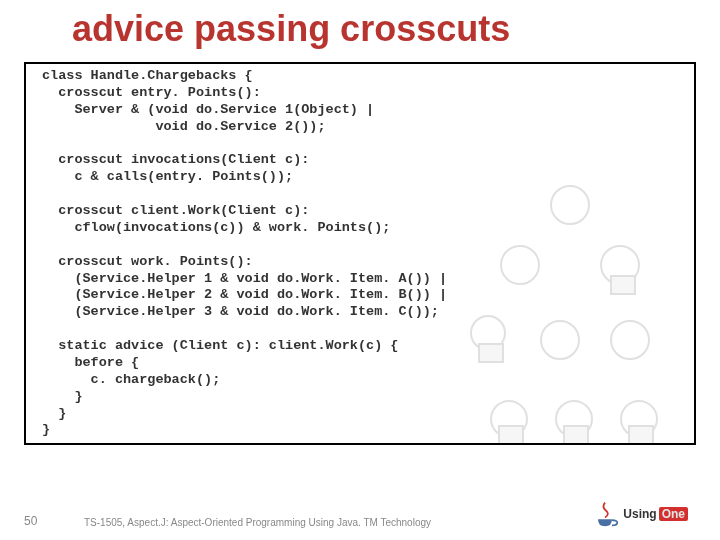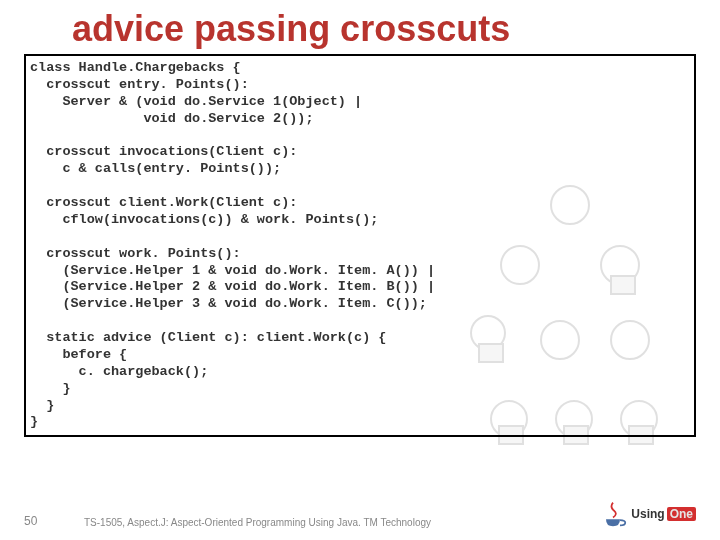--- a/index.html
+++ b/index.html
@@ -11,23 +11,23 @@
     position: relative;
     overflow: hidden;
   }
   .title {
     font-size: 36px;
     font-weight: bold;
     color: #b8342e;
     padding: 8px 0 4px 72px;
   }
   .code-box {
-    margin: 0 24px 0 24px;
+    margin: 8px 24px 0 24px;
     border: 2px solid #000;
-    padding: 4px 4px;
+    padding: 4px 16px;
     font-family: "Courier New", monospace;
     font-size: 13.5px;
     font-weight: bold;
     color: #333;
     line-height: 1.25;
     white-space: pre;
     background: rgba(255,255,255,0.0);
     position: relative;
     z-index: 2;
   }
@@ -50,21 +50,21 @@
     position: absolute;
     border: 2px solid #c8c8c8;
     background: #f0f0f0;
     width: 26px;
     height: 20px;
   }
   .footer {
     position: absolute;
     bottom: 12px;
     left: 24px;
-    right: 24px;
+    right: 32px;
     display: flex;
     align-items: flex-end;
     justify-content: space-between;
   }
   .slide-num {
     color: #888;
     font-size: 12px;
     width: 40px;
   }
   .footer-text {

